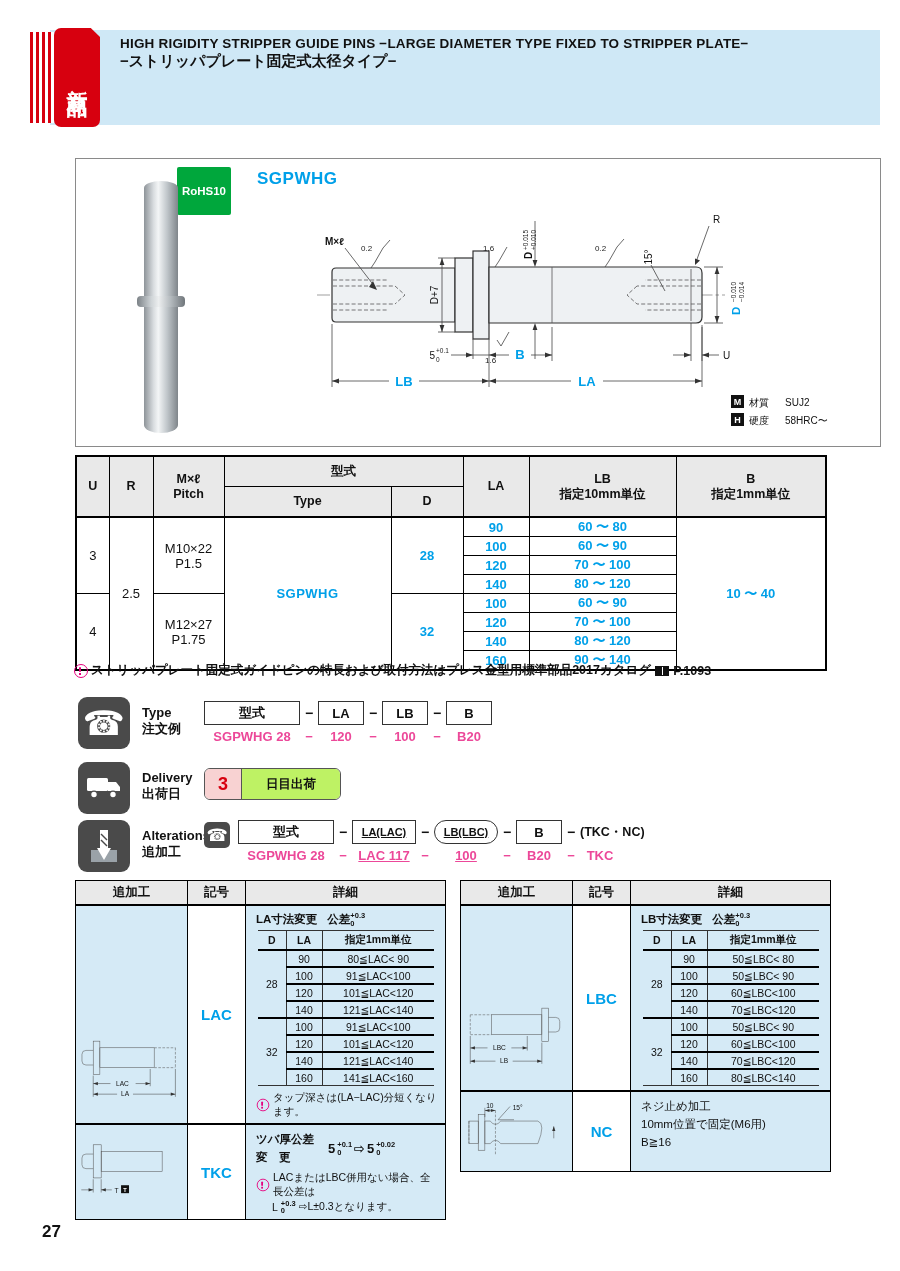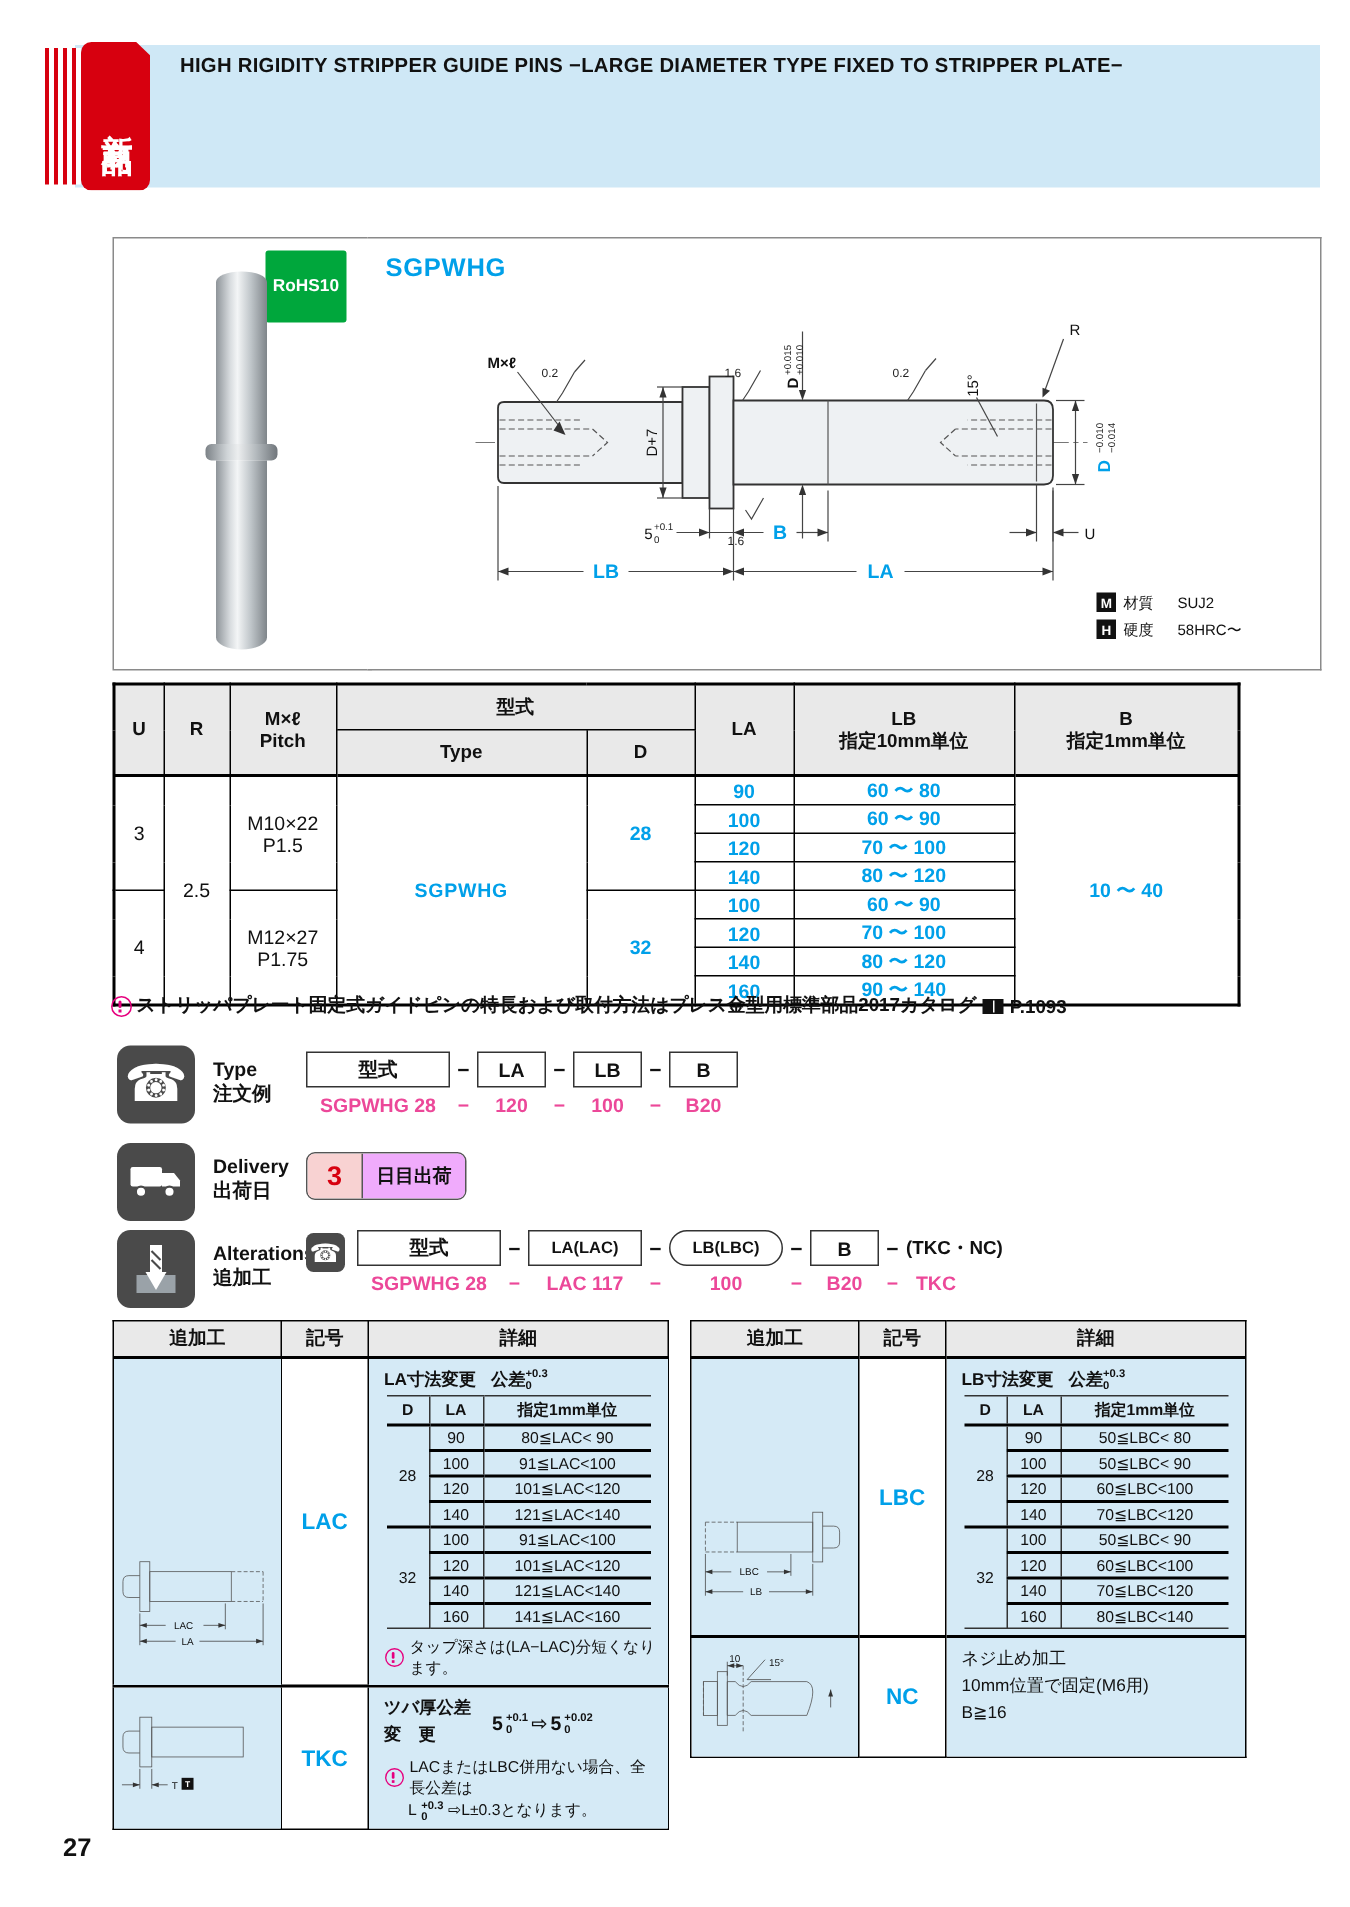--- a/index.html
+++ b/index.html
@@ -67,27 +67,27 @@
   
   .secticon{width:52px;height:52px;background:#4a4a4a;border-radius:9px;display:flex;align-items:center;justify-content:center;flex:0 0 auto;}
   .secticon .glyph{color:#fff;font-size:34px;line-height:1;}
   .sect-label{font-size:13px;font-weight:bold;line-height:1.25;}
   .row{display:flex;align-items:flex-start;}
   .fbox{border:1.6px solid #333;height:24px;display:flex;align-items:center;justify-content:center;
     font-weight:bold;font-size:13px;background:#fff;box-sizing:border-box;}
   .dash{font-weight:bold;font-size:14px;width:18px;text-align:center;line-height:24px;}
   .exrow{display:flex;margin-top:4px;}
   .ex{color:#ec4899;font-weight:bold;font-size:13px;text-align:center;line-height:16px;}
-  .w96{width:96px;} .w46{width:46px;} .w68{width:76px;}
+  .w96{width:96px;} .w46{width:46px;} .w68{width:64px;text-decoration:underline;}
   .tail{font-weight:bold;font-size:12.5px;line-height:24px;white-space:nowrap;}
 
   .dbox{display:inline-flex;border:1.4px solid #555;border-radius:6px;overflow:hidden;height:30px;}
   .dbox .days{width:36px;background:#f8d2d2;color:#d7000f;font-weight:bold;font-size:18px;
     display:flex;align-items:center;justify-content:center;border-right:1.2px solid #555;}
-  .dbox .dlabel{padding:0 9px;display:flex;align-items:center;font-size:12.5px;font-weight:bold;background:#f0abfc;}
+  .dbox .dlabel{padding:0 24px;display:flex;align-items:center;font-size:12.5px;font-weight:bold;background:#bef264;}
 
   .mini-phone{width:26px;height:26px;background:#4a4a4a;border-radius:5px;display:flex;align-items:center;justify-content:center;margin-right:8px;}
   .mini-phone .glyph{color:#fff;font-size:17px;line-height:1;}
 
   
   table.alt{position:absolute;border-collapse:collapse;table-layout:fixed;border:1.6px solid #000;}
   table.alt th{background:#e9e9e9;border:1px solid #000;font-size:12.5px;font-weight:bold;height:21px;}
   table.alt td{border:1px solid #000;vertical-align:top;padding:0;}
   table.alt tbody tr td{border-top:2.2px solid #000;}
   td.cell-blue{background:#d5eaf6;position:relative;}
@@ -115,20 +115,21 @@
 
 <div class="page">
 
   <div class="hdr-band"></div>
   <div class="hdr-stripes"></div>
   <div class="hdr-badge">
     <span>新商品</span>
   </div>
   <div class="hdr-text">
     <div class="t-en">HIGH RIGIDITY STRIPPER GUIDE PINS −LARGE DIAMETER TYPE FIXED TO STRIPPER PLATE−</div>
+    <div class="t-sub">−ストリッパプレート固定式太径タイプ−</div>
   </div>
 
   <div class="photo-panel">
     <div class="rohs">RoHS10</div>
     <div class="pin pin-shaft pin-top abs"></div>
     <div class="pin pin-flange abs"></div>
     <div class="pin pin-shaft pin-bottom abs"></div>
   </div>
 
   <div class="draw-panel">

